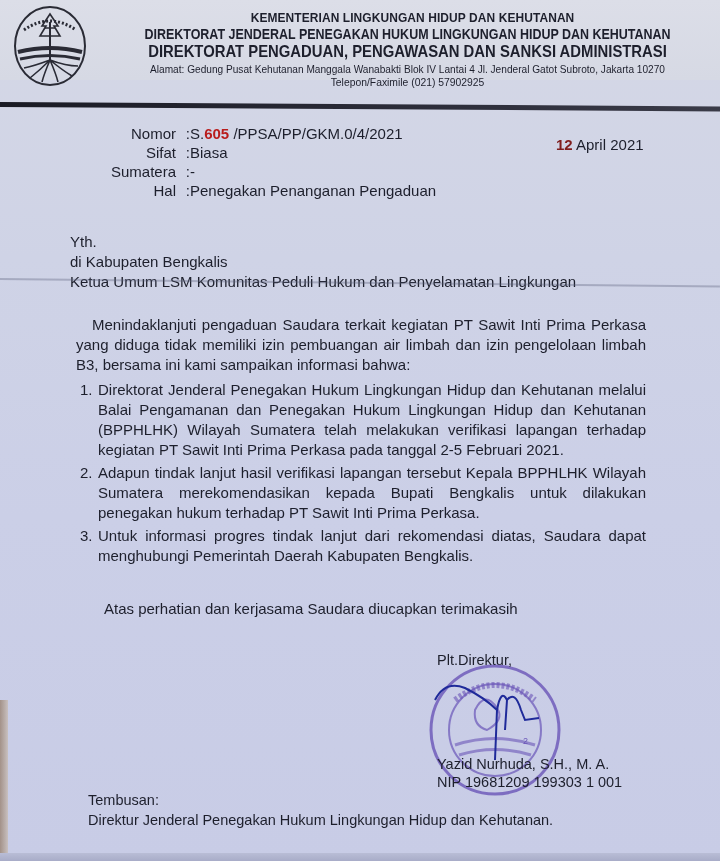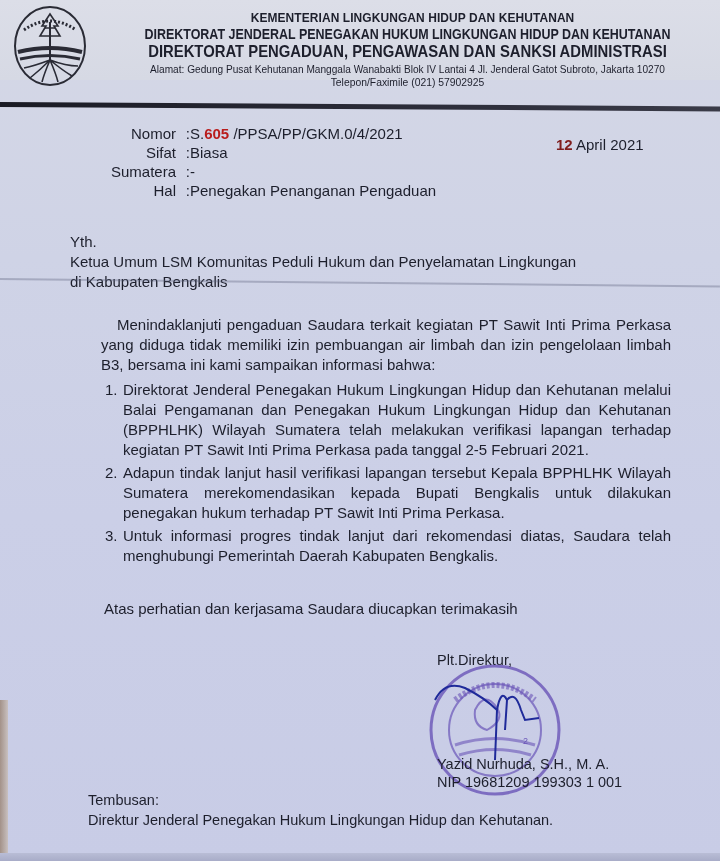--- a/index.html
+++ b/index.html
@@ -24,21 +24,21 @@
   .meta-row { display: flex; text-align: right; }
   .meta-label { width: 104px; }
   .meta-colon { width: 14px; }
   .nomor-hand { color: #b91c1c; font-weight: bold; }
   .date { position: absolute; left: 556px; top: 136px; font-size: 15px; }
   .date .hand { color: #7f1d1d; font-weight: bold; }
 
   .addressee { position: absolute; left: 70px; top: 232px; font-size: 15px; line-height: 20px; }
   .fold { position: absolute; left: 0; top: 278px; width: 720px; height: 2px; background: rgba(90,95,120,0.35); transform: rotate(0.6deg); transform-origin: left; }
 
-  .body { position: absolute; left: 76px; top: 315px; width: 570px; font-size: 15px; line-height: 20px; margin-left: 25px; }
+  .body { position: absolute; left: 76px; top: 315px; width: 570px; font-size: 15px; line-height: 20px; }
   .para { text-indent: 16px; text-align: justify; margin: 0; }
   .list { margin: 5px 0 0 0; padding: 0; list-style: none; }
   .list li { display: flex; margin-bottom: 3px; }
   .list .num { width: 18px; flex: none; padding-left: 4px; }
   .list .txt { text-align: justify; flex: 1; }
   .closing { position: absolute; left: 104px; top: 600px; font-size: 15px; }
 
   .sign { position: absolute; left: 437px; top: 652px; font-size: 14.5px; line-height: 18px; }
   .stamp { position: absolute; left: 425px; top: 660px; width: 140px; height: 140px; }
   .sig-title { position: absolute; left: 437px; top: 652px; }
@@ -93,39 +93,39 @@
     <span class="meta-label">Hal</span>
     <span class="meta-colon">:</span>
     <span>Penegakan Penanganan Pengaduan</span>
   </div>
 </div>
 
 <div class="date"><span class="hand">12</span><span> April 2021</span></div>
 
 <div class="addressee">
   <div>Yth.</div>
+  <div>di Kabupaten Bengkalis</div>
   <div>Ketua Umum LSM Komunitas Peduli Hukum dan Penyelamatan Lingkungan</div>
-  <div>di Kabupaten Bengkalis</div>
 </div>
 <div class="fold"></div>
 
 <div class="body">
   <p class="para">Menindaklanjuti pengaduan Saudara terkait kegiatan PT Sawit Inti Prima Perkasa yang diduga tidak memiliki izin pembuangan air limbah dan izin pengelolaan limbah B3, bersama ini kami sampaikan informasi bahwa:</p>
   <ol class="list">
     <li>
       <span class="num">1.</span>
       <span class="txt">Direktorat Jenderal Penegakan Hukum Lingkungan Hidup dan Kehutanan melalui Balai Pengamanan dan Penegakan Hukum Lingkungan Hidup dan Kehutanan (BPPHLHK) Wilayah Sumatera telah melakukan verifikasi lapangan terhadap kegiatan PT Sawit Inti Prima Perkasa pada tanggal 2-5 Februari 2021.</span>
     </li>
     <li>
       <span class="num">2.</span>
       <span class="txt">Adapun tindak lanjut  hasil verifikasi lapangan tersebut Kepala BPPHLHK Wilayah Sumatera merekomendasikan kepada Bupati Bengkalis untuk dilakukan penegakan hukum terhadap PT Sawit Inti Prima Perkasa.</span>
     </li>
     <li>
       <span class="num">3.</span>
-      <span class="txt">Untuk informasi progres tindak lanjut dari rekomendasi diatas, Saudara telah menghubungi Pemerintah Daerah Kabupaten Bengkalis.</span>
+      <span class="txt">Untuk informasi progres tindak lanjut dari rekomendasi diatas, Saudara dapat menghubungi Pemerintah Daerah Kabupaten Bengkalis.</span>
     </li>
   </ol>
 </div>
 
 <div class="closing">Atas perhatian dan kerjasama Saudara diucapkan terimakasih</div>
 
 <svg class="stamp" viewBox="0 0 140 140">
   <circle cx="70" cy="70" r="64" fill="none" stroke="#6a55b8" stroke-width="3" opacity="0.8"></circle>
   <circle cx="70" cy="70" r="46" fill="none" stroke="#6a55b8" stroke-width="2" opacity="0.7"></circle>
   <path d="M30 40 Q70 10 110 40" fill="none" stroke="#6a55b8" stroke-width="6" stroke-dasharray="3 2" opacity="0.6"></path>

